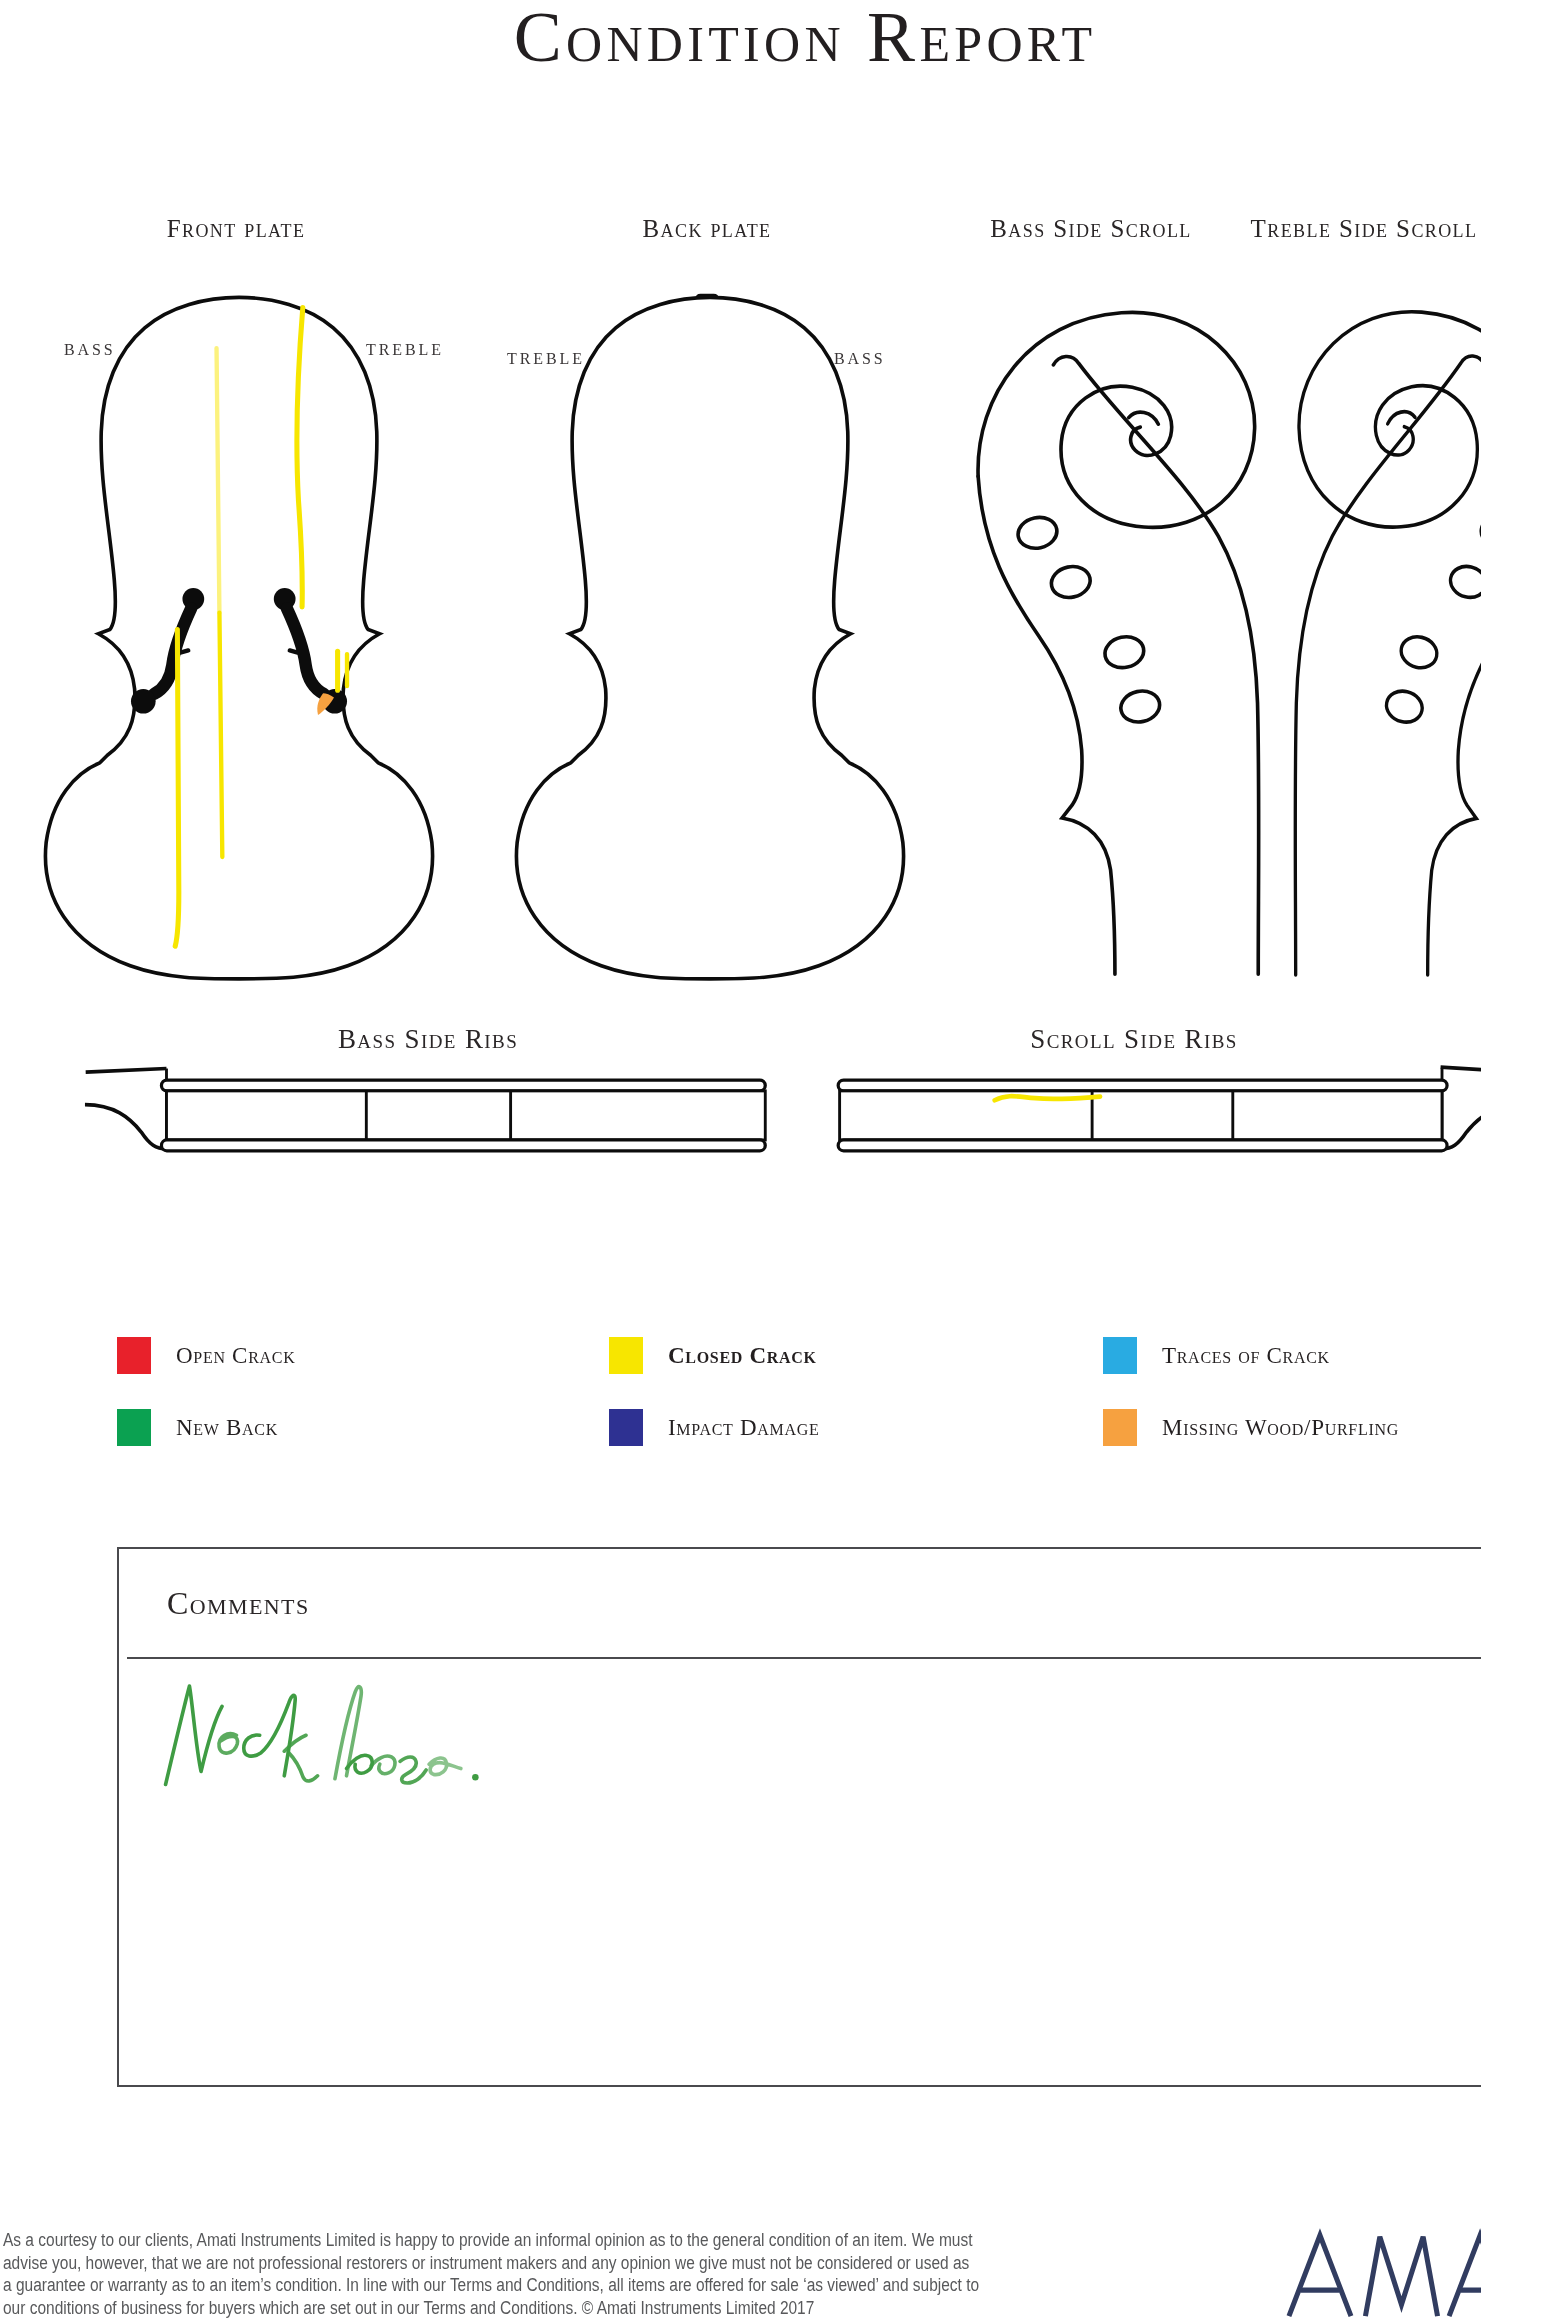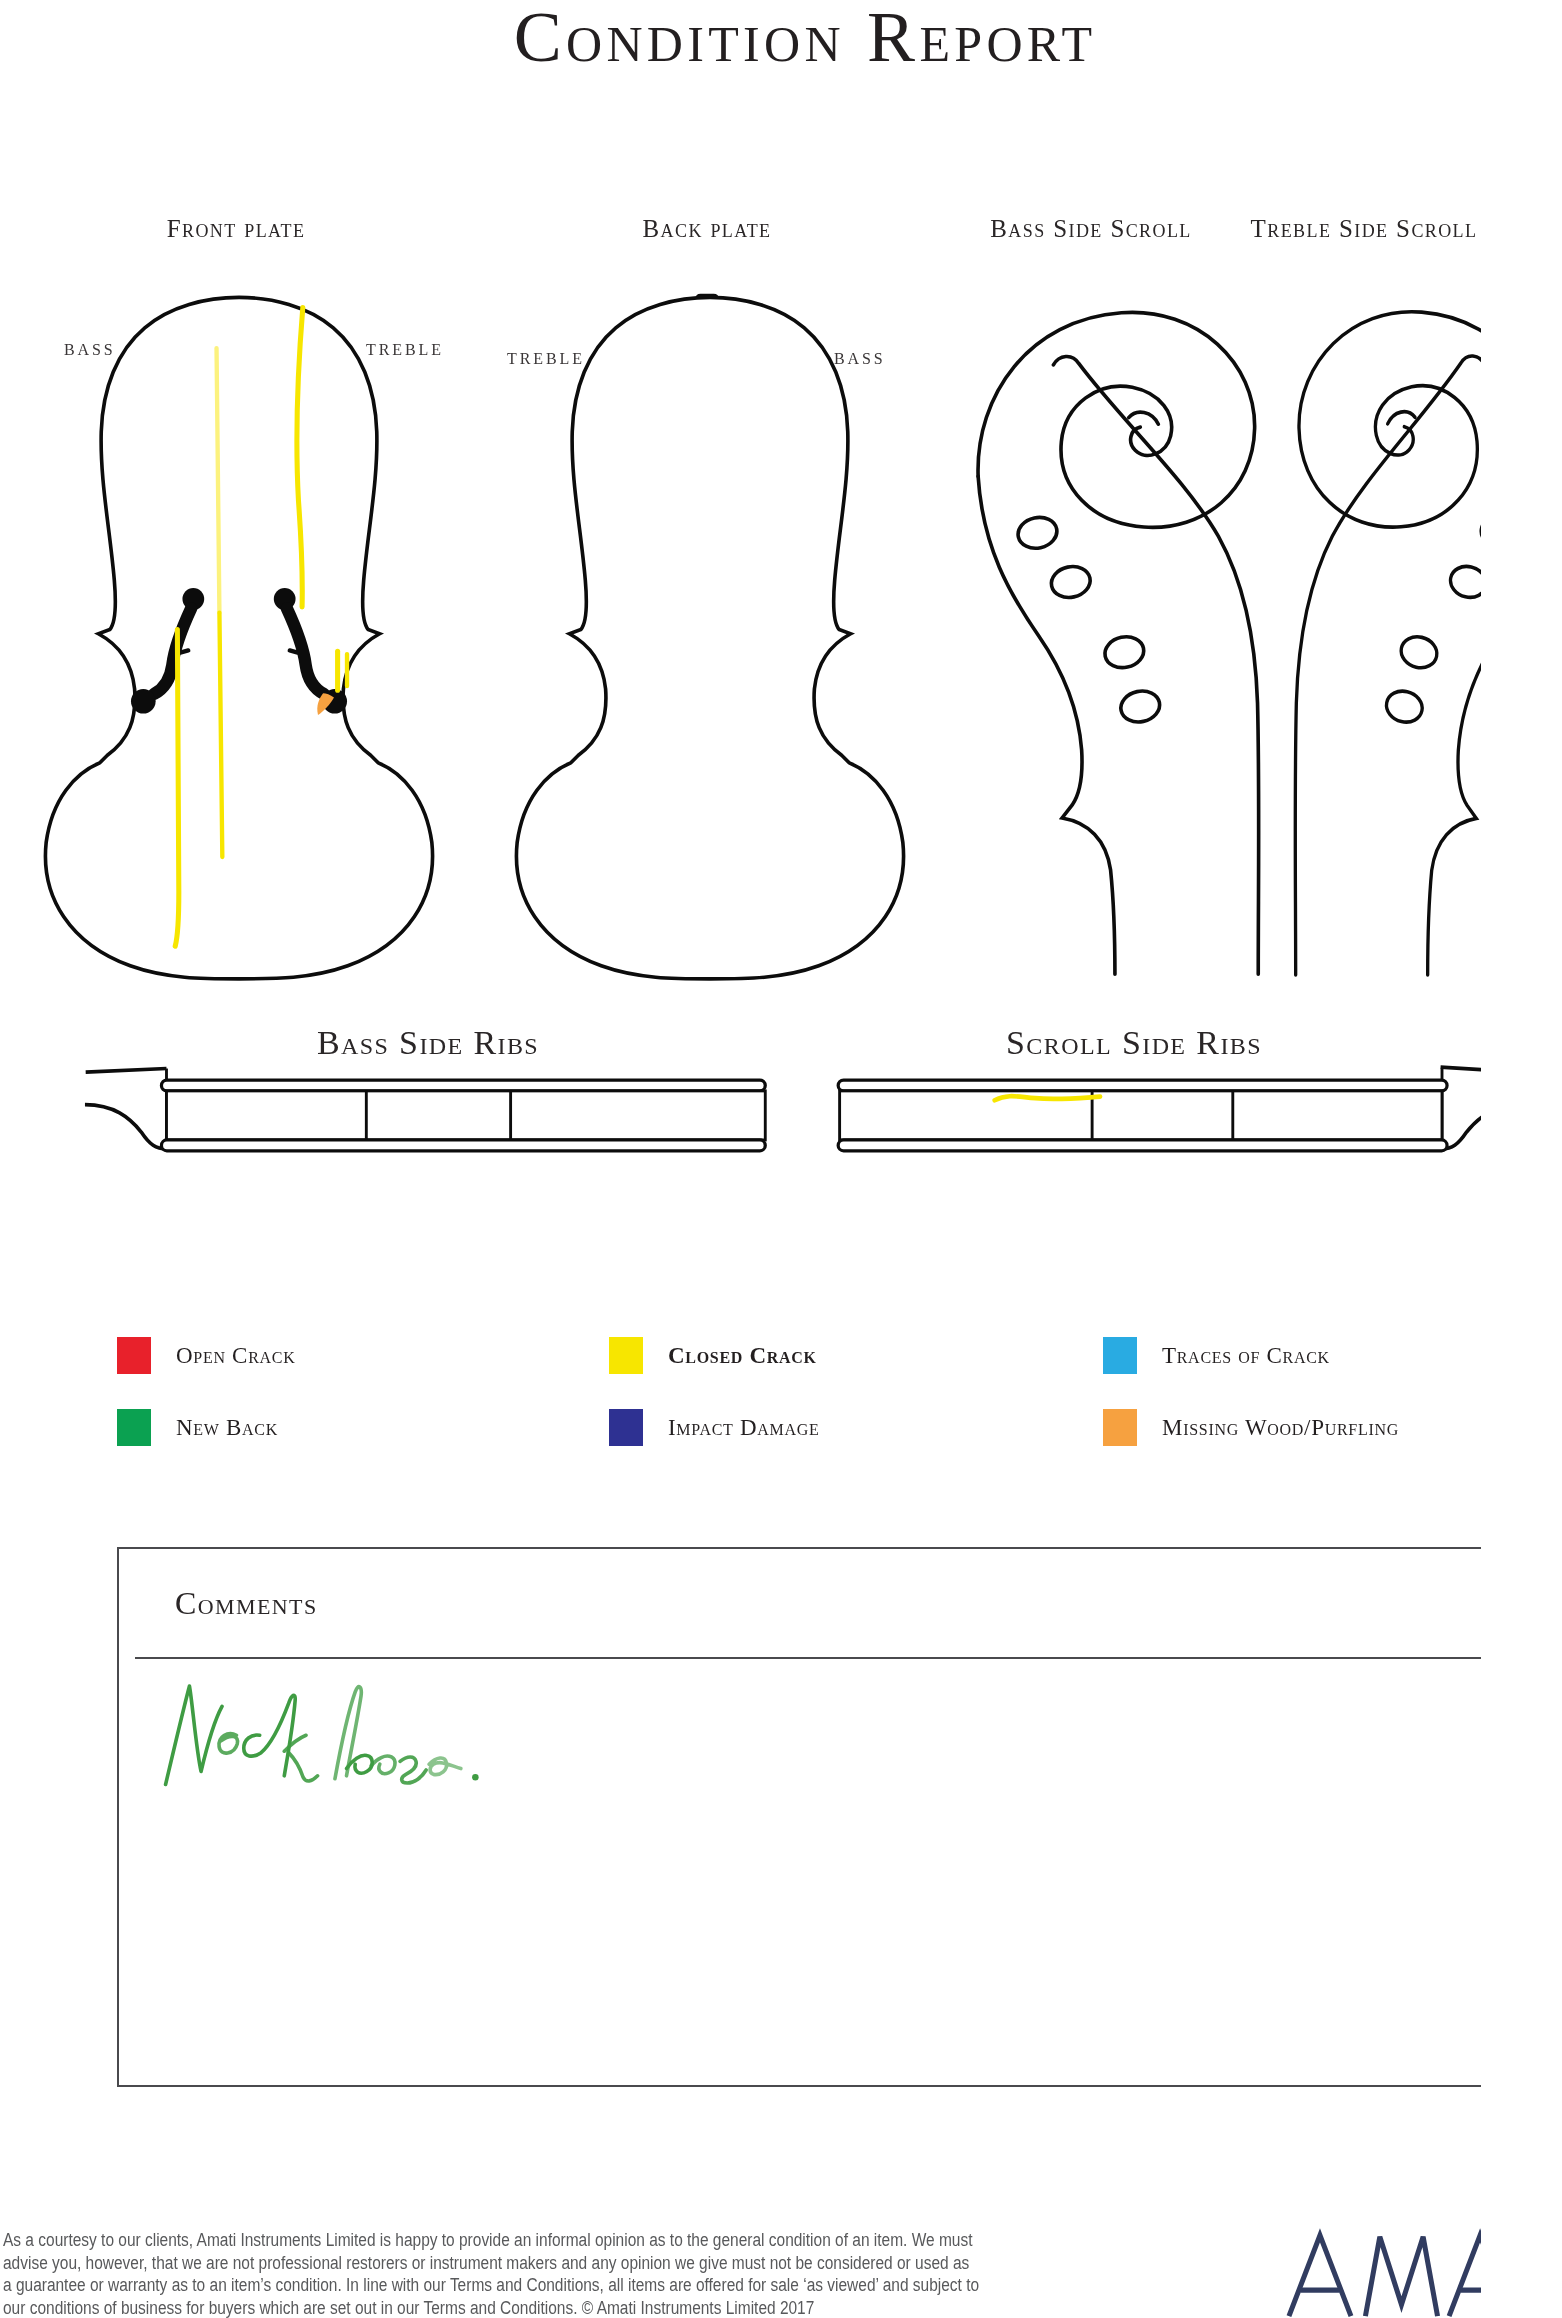--- a/index.html
+++ b/index.html
@@ -3,29 +3,29 @@
 <meta charset="utf-8">
 <style>
   html,body{margin:0;padding:0;background:#ffffff;}
   #page{position:relative;width:1481px;height:2319px;background:#fff;overflow:hidden;
         font-family:"Liberation Serif",serif;color:#231f20;}
   .abs{position:absolute;}
   .sc{font-variant:small-caps;}
   .center{transform:translateX(-50%);}
   #title{top:0px;left:805px;font-size:72px;letter-spacing:4.3px;white-space:nowrap;line-height:1.05;}
   .diagram-title{top:215px;font-size:25px;letter-spacing:1.4px;white-space:nowrap;color:#2a2627;}
-  .ribs-title{top:1024px;font-size:34px;letter-spacing:1.4px;white-space:nowrap;color:#2a2627;}
+  .ribs-title{top:1024px;font-size:27px;letter-spacing:1.4px;white-space:nowrap;color:#2a2627;}
   .side-label{font-size:16px;letter-spacing:2.9px;color:#3a3637;white-space:nowrap;}
   .legend-item{height:37px;}
   .legend-swatch{position:absolute;left:0;top:0;width:34px;height:37px;}
   .legend-label{position:absolute;left:59px;top:0;height:37px;line-height:37px;
                 font-size:23px;letter-spacing:0.7px;white-space:nowrap;color:#231f20;}
   .legend-label.bold{font-weight:bold;}
   #comments-box{left:117px;top:1547px;width:1366px;height:536px;border:2.2px solid #4a4a4d;background:#fff;}
-  #comments-header{position:absolute;left:16px;top:0;width:100%;height:108px;border-bottom:2.2px solid #4a4a4d;padding-left:14px;}
+  #comments-header{position:absolute;left:8px;top:0;width:100%;height:108px;border-bottom:2.2px solid #4a4a4d;padding-left:14px;}
   #comments-title{position:absolute;left:40px;top:36px;font-size:32px;letter-spacing:1.4px;color:#2a2627;}
   #footer-text{left:2.9px;top:2229px;width:1232px;font-family:"Liberation Sans",sans-serif;
                font-size:18px;line-height:22.5px;color:#58595b;transform:scaleX(0.86);transform-origin:left top;}
   .footer-line{white-space:nowrap;}
   svg{display:block;overflow:visible;}
 </style>
 </head>
 <body>
 
 <div id="page">

